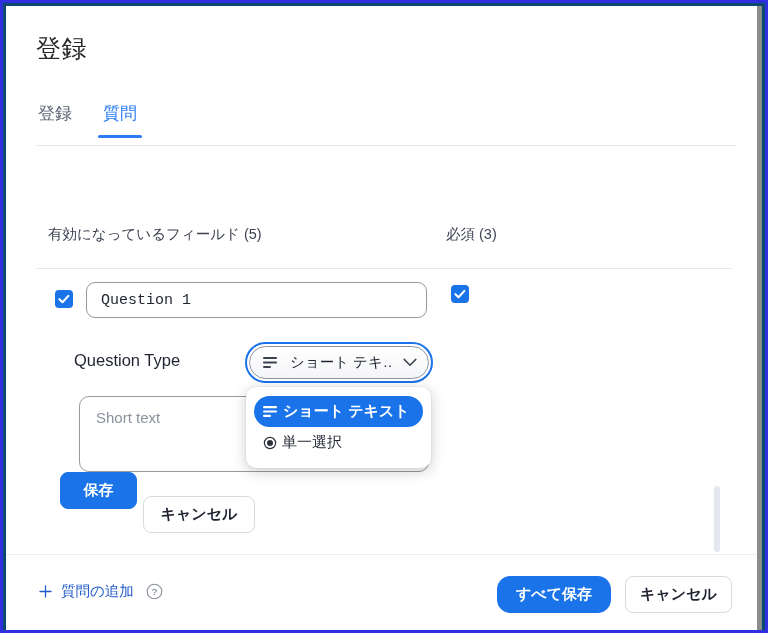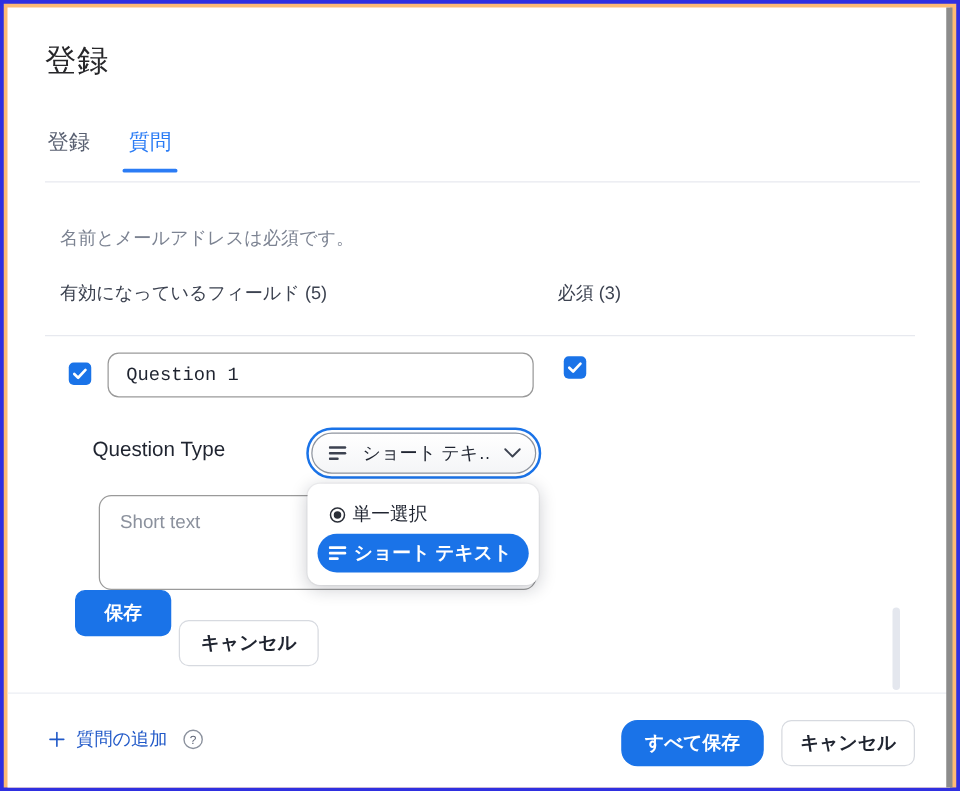--- a/index.html
+++ b/index.html
@@ -16,21 +16,21 @@
   }
 
   
   .window {
     position: absolute;
     left: 0; top: 0;
     width: 768px;
     height: 633px;
     box-sizing: border-box;
     border: 3px solid #2f2fe0;
-    background: #fdba74;
+    background: #0c4a6e;
     overflow: hidden;
   }
 
   .page {
     position: absolute;
     left: 3px; top: 3px;
     width: 754px;        
     height: 627px;
     background: #ffffff;
     overflow: hidden;
@@ -320,21 +320,20 @@
   <div class="page">
 
     <div class="page-title">登録</div>
 
     <div class="tabs">
       <button class="tab">登録</button>
       <button class="tab active">質問</button>
     </div>
     <div class="tabs-rule"></div>
 
-    <div class="helper-text">名前とメールアドレスは必須です。</div>
     <div class="col-head-enabled">有効になっているフィールド (5)</div>
     <div class="col-head-required">必須 (3)</div>
     <div class="section-rule"></div>
 
     <button class="chk chk-enabled">
       <svg width="18" height="18" viewBox="0 0 18 18">
         <path d="M4.4 9.2 L7.5 12.2 L13.4 5.9" fill="none" stroke="#ffffff" stroke-width="2.1" stroke-linecap="round" stroke-linejoin="round"></path>
       </svg>
     </button>
 
@@ -358,34 +357,34 @@
         <span class="qtype-value">ショート テキ…</span>
         <svg class="chevron" width="14" height="9" viewBox="0 0 14 9">
           <path d="M1.2 1.4 L7 7.2 L12.8 1.4" fill="none" stroke="#3c4250" stroke-width="1.5" stroke-linecap="round" stroke-linejoin="round"></path>
         </svg>
       </div>
     </div>
 
     <textarea class="short-text-box" placeholder="Short text" style=""></textarea>
 
     <div class="dropdown">
-      <div class="dd-item">
-        <svg class="dd-icon" width="14" height="14" viewBox="0 0 14 14">
-          <circle cx="7" cy="7" r="5.6" fill="none" stroke="#2b2f38" stroke-width="1.2"></circle>
-          <circle cx="7" cy="7" r="3" fill="#2b2f38"></circle>
-        </svg>
-        <span>単一選択</span>
-      </div>
       <div class="dd-item selected">
         <svg class="dd-icon" width="15" height="13" viewBox="0 0 15 13">
           <rect x="0" y="1" width="14" height="2.2" rx="1" fill="#ffffff"></rect>
           <rect x="0" y="5.4" width="14" height="2.2" rx="1" fill="#ffffff"></rect>
           <rect x="0" y="9.8" width="8" height="2.2" rx="1" fill="#ffffff"></rect>
         </svg>
         <span>ショート テキスト</span>
+      </div>
+      <div class="dd-item">
+        <svg class="dd-icon" width="14" height="14" viewBox="0 0 14 14">
+          <circle cx="7" cy="7" r="5.6" fill="none" stroke="#2b2f38" stroke-width="1.2"></circle>
+          <circle cx="7" cy="7" r="3" fill="#2b2f38"></circle>
+        </svg>
+        <span>単一選択</span>
       </div>
     </div>
 
     <button class="btn btn-primary btn-save">保存</button>
     <button class="btn btn-secondary btn-cancel">キャンセル</button>
 
     <div class="inner-scroll-track"></div>
     <div class="inner-scroll-thumb"></div>
 
     <div class="footer-rule"></div>

